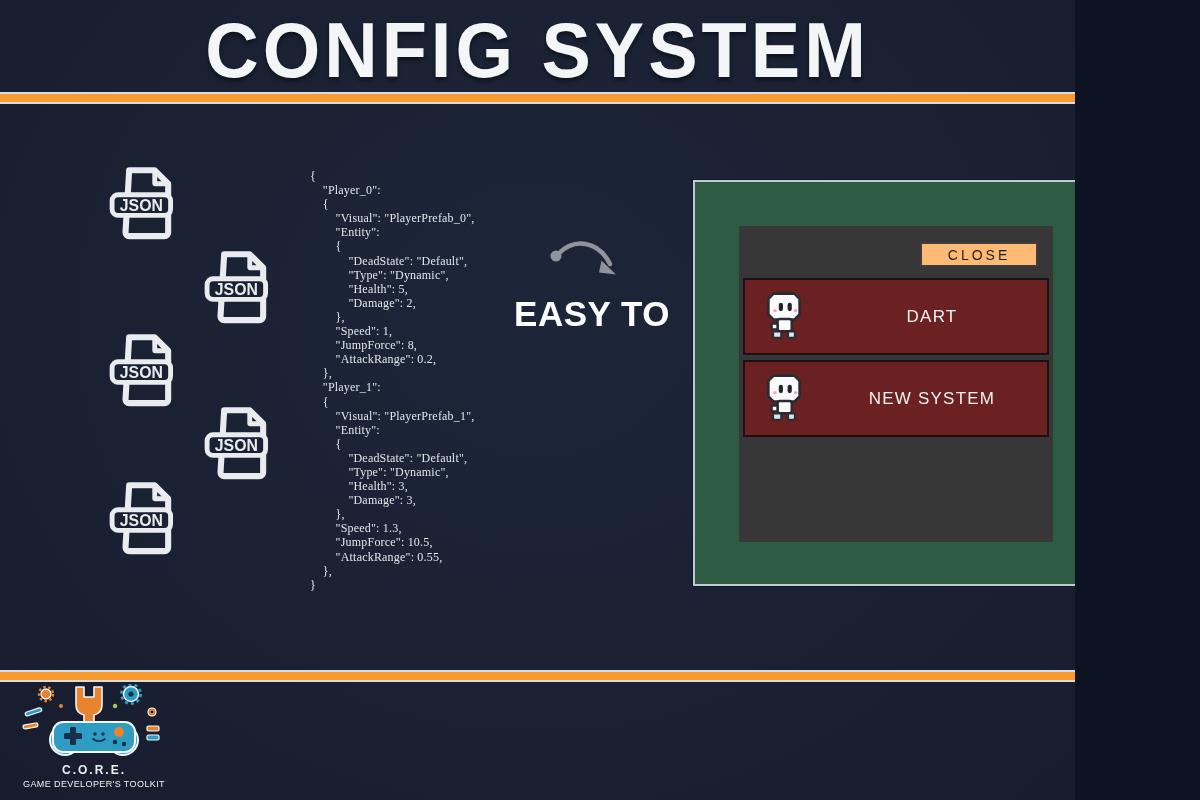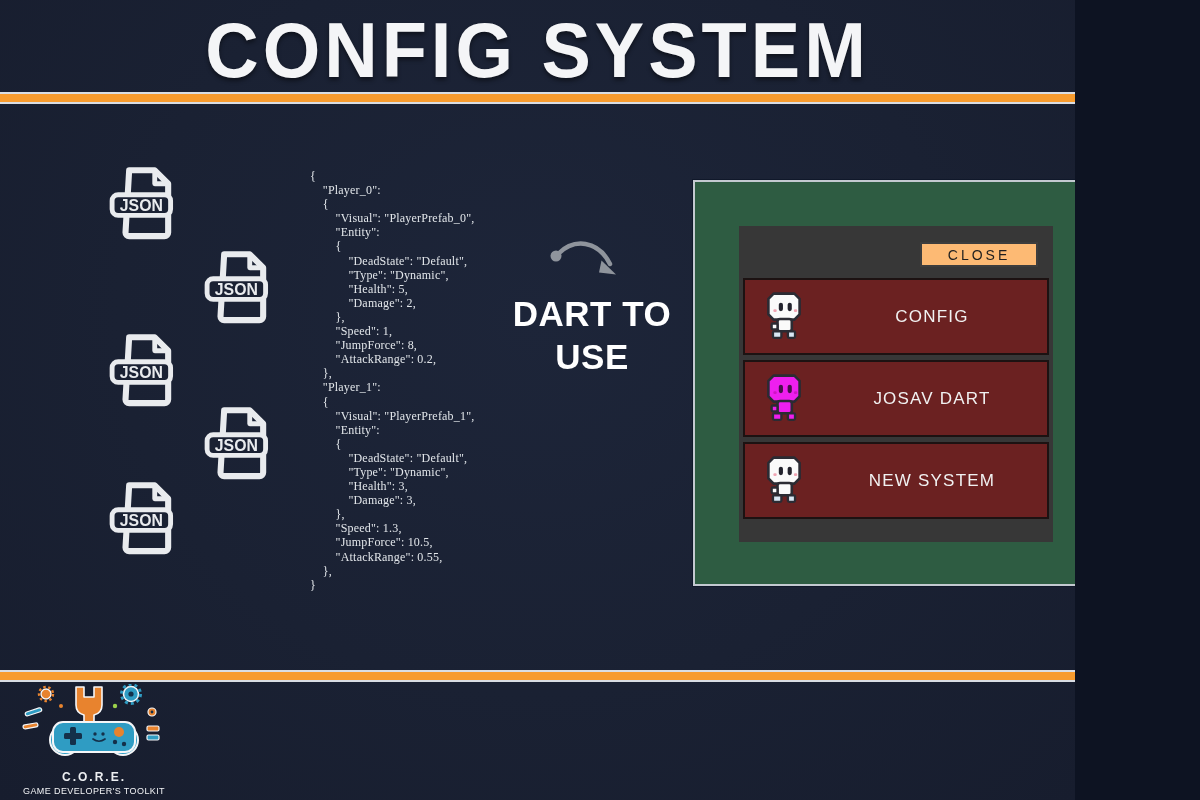--- a/index.html
+++ b/index.html
@@ -58,21 +58,21 @@
     box-sizing:border-box;display:flex;align-items:center;cursor:pointer;
   }
   .sprite-box{width:66px;display:flex;justify-content:center;align-items:center;flex:0 0 auto;padding-left:6px;}
   .row-label{
     flex:1;text-align:center;color:#f1f1f1;font-size:17px;letter-spacing:1.2px;
   }
   .sprite-white{--skin:#fafafa;--eye:#23232d;--feet:#d9e7f4;--cheek:#f0a3b2;}
   .sprite-magenta{--skin:#ee1fee;--eye:#45104a;--feet:#ee1fee;--cheek:#cf14c4;}
   
   .logo{position:absolute;left:12px;top:684px;width:164px;text-align:center;}
-  .logo-name{font-size:12px;font-weight:700;letter-spacing:2px;color:#eceef1;margin-top:8px;}
+  .logo-name{font-size:12px;font-weight:700;letter-spacing:2px;color:#eceef1;margin-top:1px;}
   .logo-tagline{font-size:9px;font-weight:400;letter-spacing:.4px;color:#f2f3f5;margin-top:2px;}
 </style>
 </head>
 <body>
 
 <div class="stage">
 
   <h1 class="title">CONFIG SYSTEM</h1>
 
   <div class="divider top">
@@ -143,22 +143,21 @@
     },
 }</pre>
 
   <svg class="arrow" width="84" height="52" viewBox="0 0 84 52">
     <circle cx="10" cy="16" r="5.5" fill="#8f949c"></circle>
     <path d="M12,14 C 28,-2 52,0 64,24" fill="none" stroke="#8f949c" stroke-width="4.5" stroke-linecap="round"></path>
     <polygon points="55.5,20.5 70,34.5 53,32.5" fill="#8f949c"></polygon>
   </svg>
 
   <div class="easy">
-    <div>DART TO</div>
-    <div>USE</div>
+    <div>EASY TO</div>
   </div>
 
   <div class="green-panel">
     <div class="gray-panel">
 
       <button class="close-btn">CLOSE</button>
 
       <div class="rows">
 
         <div class="player-row">
@@ -168,39 +167,23 @@
               <rect x="12" y="9" width="3.2" height="6.5" rx="1.6" style="fill:var(--eye)"></rect>
               <rect x="18.8" y="9" width="3.2" height="6.5" rx="1.6" style="fill:var(--eye)"></rect>
               <rect x="7.8" y="14" width="2.6" height="2.2" rx="1" style="fill:var(--cheek)"></rect>
               <rect x="23.6" y="14" width="2.6" height="2.2" rx="1" style="fill:var(--cheek)"></rect>
               <rect x="11" y="21.5" width="11" height="9.5" rx="2" style="fill:var(--skin)" stroke="#2b2b33" stroke-width="2"></rect>
               <rect x="6.5" y="25" width="4.5" height="4.5" rx="1" style="fill:var(--skin)" stroke="#2b2b33" stroke-width="1.8"></rect>
               <rect x="7.5" y="31" width="6.5" height="5" rx="1" style="fill:var(--feet)" stroke="#2b2b33" stroke-width="1.8"></rect>
               <rect x="19" y="31" width="5.5" height="5" rx="1" style="fill:var(--feet)" stroke="#2b2b33" stroke-width="1.8"></rect>
             </svg>
           </div>
-          <div class="row-label">CONFIG</div>
+          <div class="row-label">DART</div>
         </div>
 
-        <div class="player-row">
-          <div class="sprite-box">
-            <svg class="sprite-magenta" width="44" height="52" viewBox="0 0 32 40">
-              <path d="M8,2 h16 l4,4 v12 l-4,4 h-16 l-4,-4 v-12 z" style="fill:var(--skin)" stroke="#2b2b33" stroke-width="2" stroke-linejoin="round"></path>
-              <rect x="12" y="9" width="3.2" height="6.5" rx="1.6" style="fill:var(--eye)"></rect>
-              <rect x="18.8" y="9" width="3.2" height="6.5" rx="1.6" style="fill:var(--eye)"></rect>
-              <rect x="7.8" y="14" width="2.6" height="2.2" rx="1" style="fill:var(--cheek)"></rect>
-              <rect x="23.6" y="14" width="2.6" height="2.2" rx="1" style="fill:var(--cheek)"></rect>
-              <rect x="11" y="21.5" width="11" height="9.5" rx="2" style="fill:var(--skin)" stroke="#2b2b33" stroke-width="2"></rect>
-              <rect x="6.5" y="25" width="4.5" height="4.5" rx="1" style="fill:var(--skin)" stroke="#2b2b33" stroke-width="1.8"></rect>
-              <rect x="7.5" y="31" width="6.5" height="5" rx="1" style="fill:var(--feet)" stroke="#2b2b33" stroke-width="1.8"></rect>
-              <rect x="19" y="31" width="5.5" height="5" rx="1" style="fill:var(--feet)" stroke="#2b2b33" stroke-width="1.8"></rect>
-            </svg>
-          </div>
-          <div class="row-label">JOSAV DART</div>
-        </div>
 
         <div class="player-row">
           <div class="sprite-box">
             <svg class="sprite-white" width="44" height="52" viewBox="0 0 32 40">
               <path d="M8,2 h16 l4,4 v12 l-4,4 h-16 l-4,-4 v-12 z" style="fill:var(--skin)" stroke="#2b2b33" stroke-width="2" stroke-linejoin="round"></path>
               <rect x="12" y="9" width="3.2" height="6.5" rx="1.6" style="fill:var(--eye)"></rect>
               <rect x="18.8" y="9" width="3.2" height="6.5" rx="1.6" style="fill:var(--eye)"></rect>
               <rect x="7.8" y="14" width="2.6" height="2.2" rx="1" style="fill:var(--cheek)"></rect>
               <rect x="23.6" y="14" width="2.6" height="2.2" rx="1" style="fill:var(--cheek)"></rect>
               <rect x="11" y="21.5" width="11" height="9.5" rx="2" style="fill:var(--skin)" stroke="#2b2b33" stroke-width="2"></rect>

